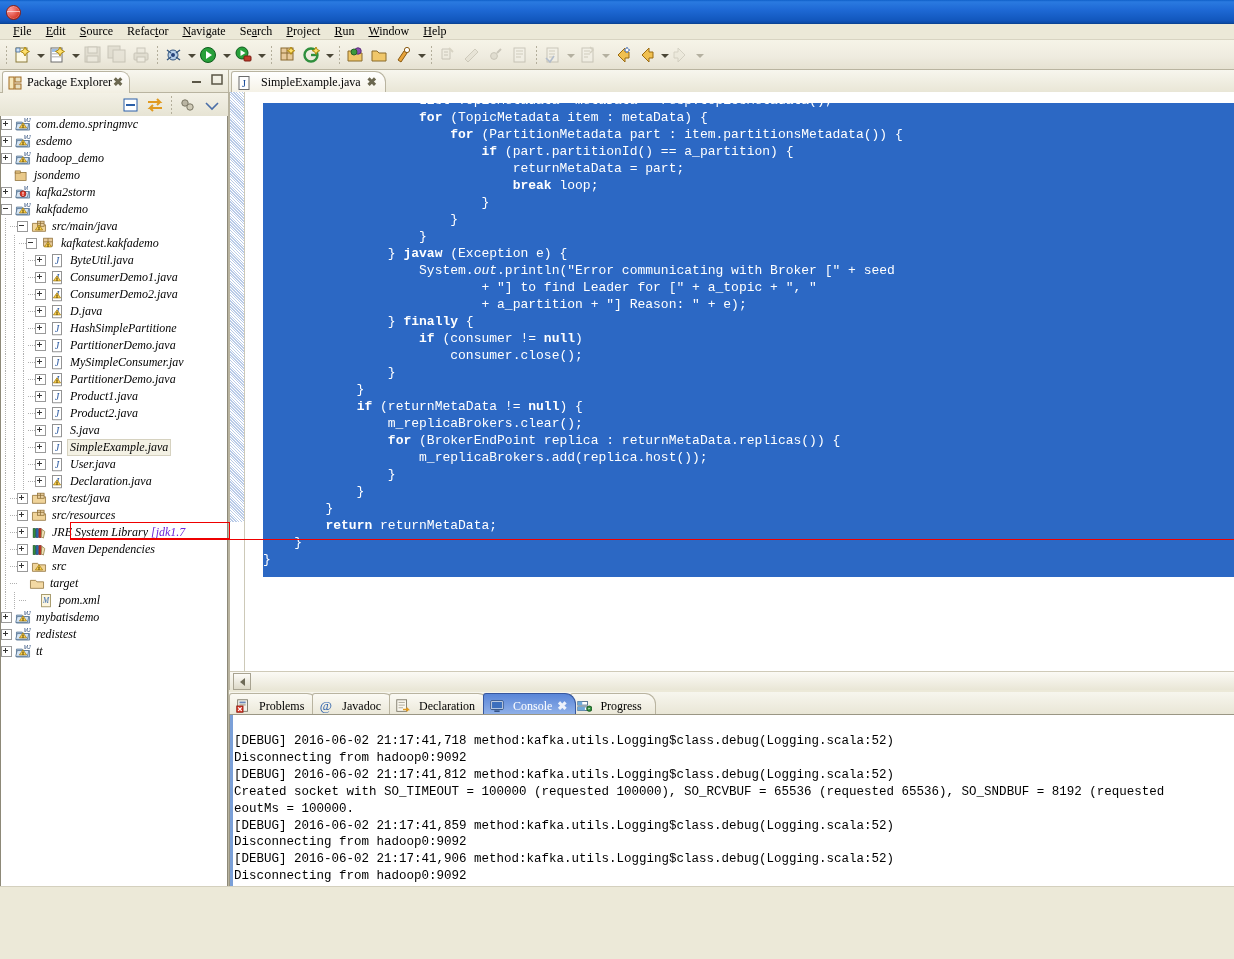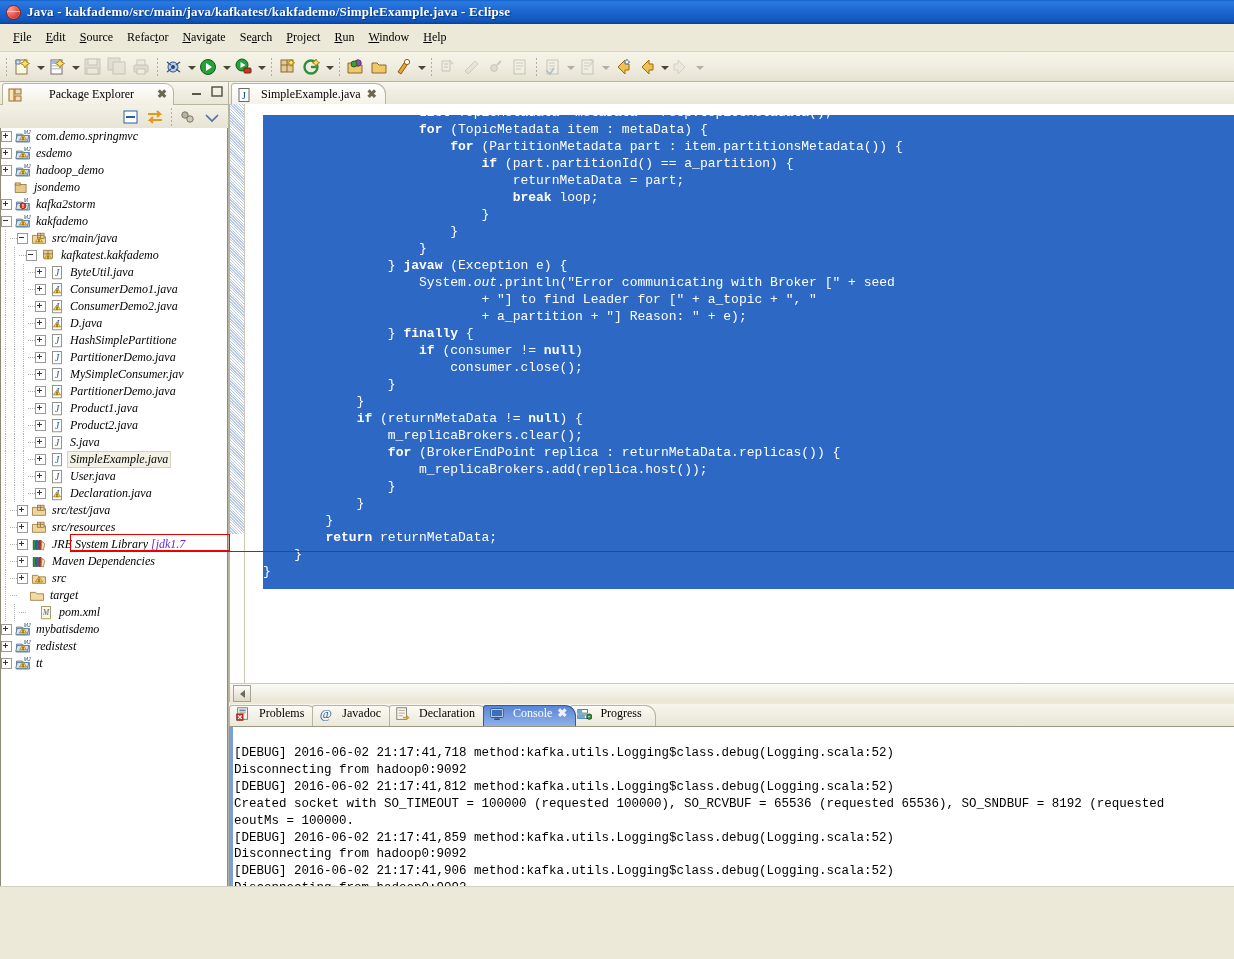--- a/index.html
+++ b/index.html
@@ -32,21 +32,21 @@
   }
   #title-text{
     color:#ffffff;font-size:13px;font-weight:bold;
     font-family:"Liberation Serif", serif;
     letter-spacing:.2px;
     text-shadow:1px 1px 1px rgba(0,0,0,.45);
     white-space:nowrap;
   }
   
   #menubar{
-    height:28px;width:1234px;box-sizing:border-box;
+    height:16px;width:1234px;box-sizing:border-box;
     background:#ece9d8;
     display:flex;align-items:center;
     padding-left:6px;
     border-bottom:1px solid #d8d4c2;
   }
   #menubar .mi{
     padding:1px 7px;color:#000;font-size:12px;
     font-family:"Liberation Serif", serif;
     white-space:nowrap;cursor:default;
   }
@@ -80,21 +80,21 @@
   }
   #pkg-tab{
     position:absolute;left:2px;top:1px;height:21px;
     display:flex;align-items:center;padding:0 6px 0 4px;
     background:linear-gradient(to bottom,#ffffff,#f2efe2);
     border:1px solid #b9b4a0;border-bottom:none;
     border-top-left-radius:3px;border-top-right-radius:9px;
     font-family:"Liberation Serif", serif;font-size:12px;
     white-space:nowrap;
   }
-  #pkg-tab .tabtxt{margin:0 23px;}
+  #pkg-tab .tabtxt{margin:0 1px;}
   .x-glyph{color:#6b6750;font-size:12px;font-weight:bold;}
   #pkg-winbtns{position:absolute;right:4px;top:3px;display:flex;gap:6px;}
   .winbtn{width:14px;height:13px;position:relative;}
   #pkg-toolrow{
     height:23px;background:linear-gradient(to bottom,#f3f1e6,#e7e4d4);
     border-bottom:1px solid #b9b4a0;display:flex;align-items:center;
     justify-content:flex-end;padding-right:4px;
   }
   #pkg-tree{
     position:absolute;left:0;top:46px;right:0;bottom:0;
@@ -146,21 +146,21 @@
   #ed-hscroll{position:absolute;left:0;right:0;bottom:0;height:18px;
     background:linear-gradient(to bottom,#fbfaf5,#e9e6d6);border-top:1px solid #cfcab8;}
   #ed-hscroll .lbtn{position:absolute;left:3px;top:1px;width:16px;height:15px;
     background:linear-gradient(to bottom,#fdfcf8,#ddd9c8);border:1px solid #a8a391;}
   #ed-hscroll .lbtn:after{content:"";position:absolute;left:6px;top:4px;
     border-top:4px solid transparent;border-bottom:4px solid transparent;border-right:5px solid #6e6a58;}
   
   #bottom-panel{position:absolute;left:229px;top:622px;right:0;bottom:0;}
   #bt-tabrow{height:22px;position:relative;display:flex;align-items:flex-end;
     background:linear-gradient(to bottom,#f7f6ee,#e9e6d6);}
-  .bt-tab{height:20px;display:flex;align-items:flex-start;padding:0 8px 0 5px;margin-right:-6px;
+  .bt-tab{height:20px;display:flex;align-items:flex-end;padding:0 8px 0 5px;margin-right:-6px;
     background:linear-gradient(to bottom,#fbfaf4,#ebe8d9);
     border:1px solid #b9b4a0;border-bottom:none;
     border-top-left-radius:3px;border-top-right-radius:11px;
     font-family:"Liberation Serif", serif;font-size:12px;white-space:nowrap;position:relative;}
   .bt-tab .tabtxt{margin:0 5px;}
   .bt-tab.active{background:linear-gradient(to bottom,#5a86d8,#8fb0e8);
     border-color:#37589f;z-index:5;}
   .bt-tab.active .tabtxt{color:#ffffff;}
   .bt-tab.active .x-glyph{color:#eef2fb;}
   #console-body{position:absolute;left:0;top:22px;right:0;bottom:0;
@@ -183,21 +183,20 @@
     border-top:1px solid #d4d0be;}
   #leftbar-bottom{position:absolute;left:0;top:886px;width:228px;height:73px;background:#ece9d8;}
 </style>
 </head>
 <body>
 
 <div id="titlebar">
   <div class="tb-icon">
       <div class="globe"></div>
     </div>
-  <div id="title-text">Java - kakfademo/src/main/java/kafkatest/kakfademo/SimpleExample.java - Eclipse</div>
 </div>
 
 <div id="menubar">
     <div class="mi"><u>F</u>ile</div>
     <div class="mi"><u>E</u>dit</div>
     <div class="mi"><u>S</u>ource</div>
     <div class="mi">Refac<u>t</u>or</div>
     <div class="mi"><u>N</u>avigate</div>
     <div class="mi">Se<u>a</u>rch</div>
     <div class="mi"><u>P</u>roject</div>

